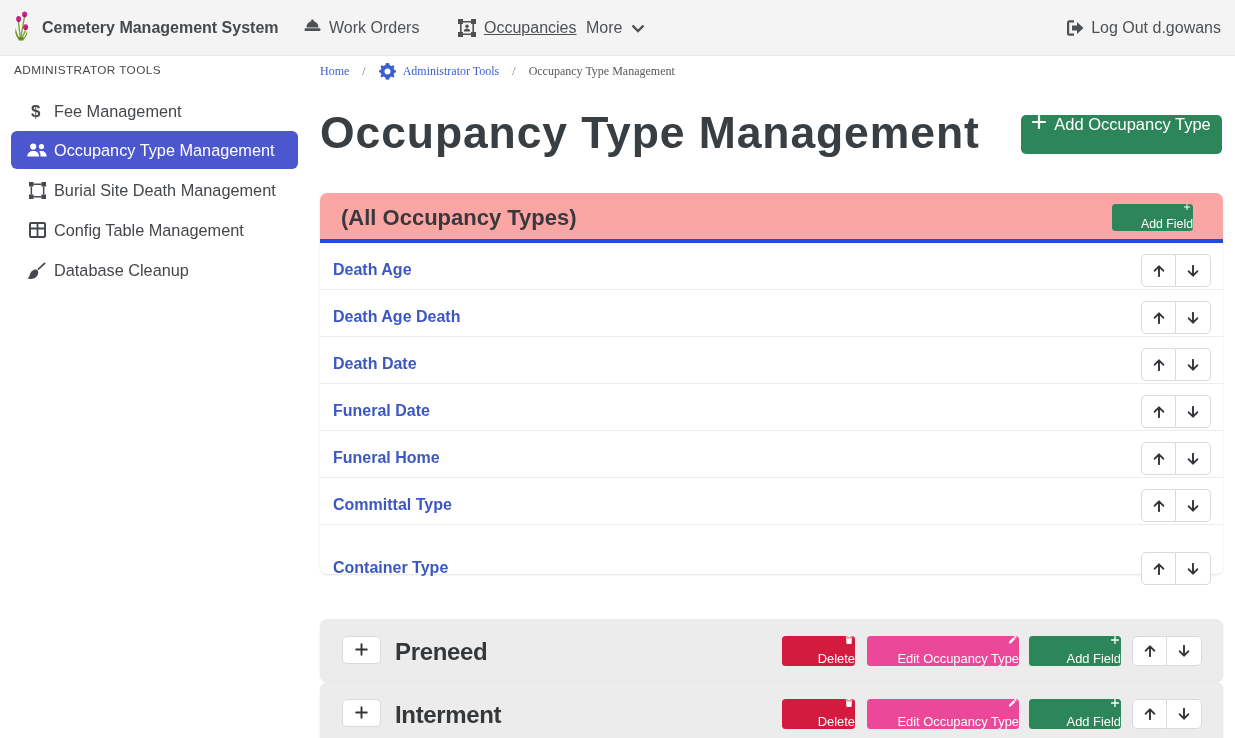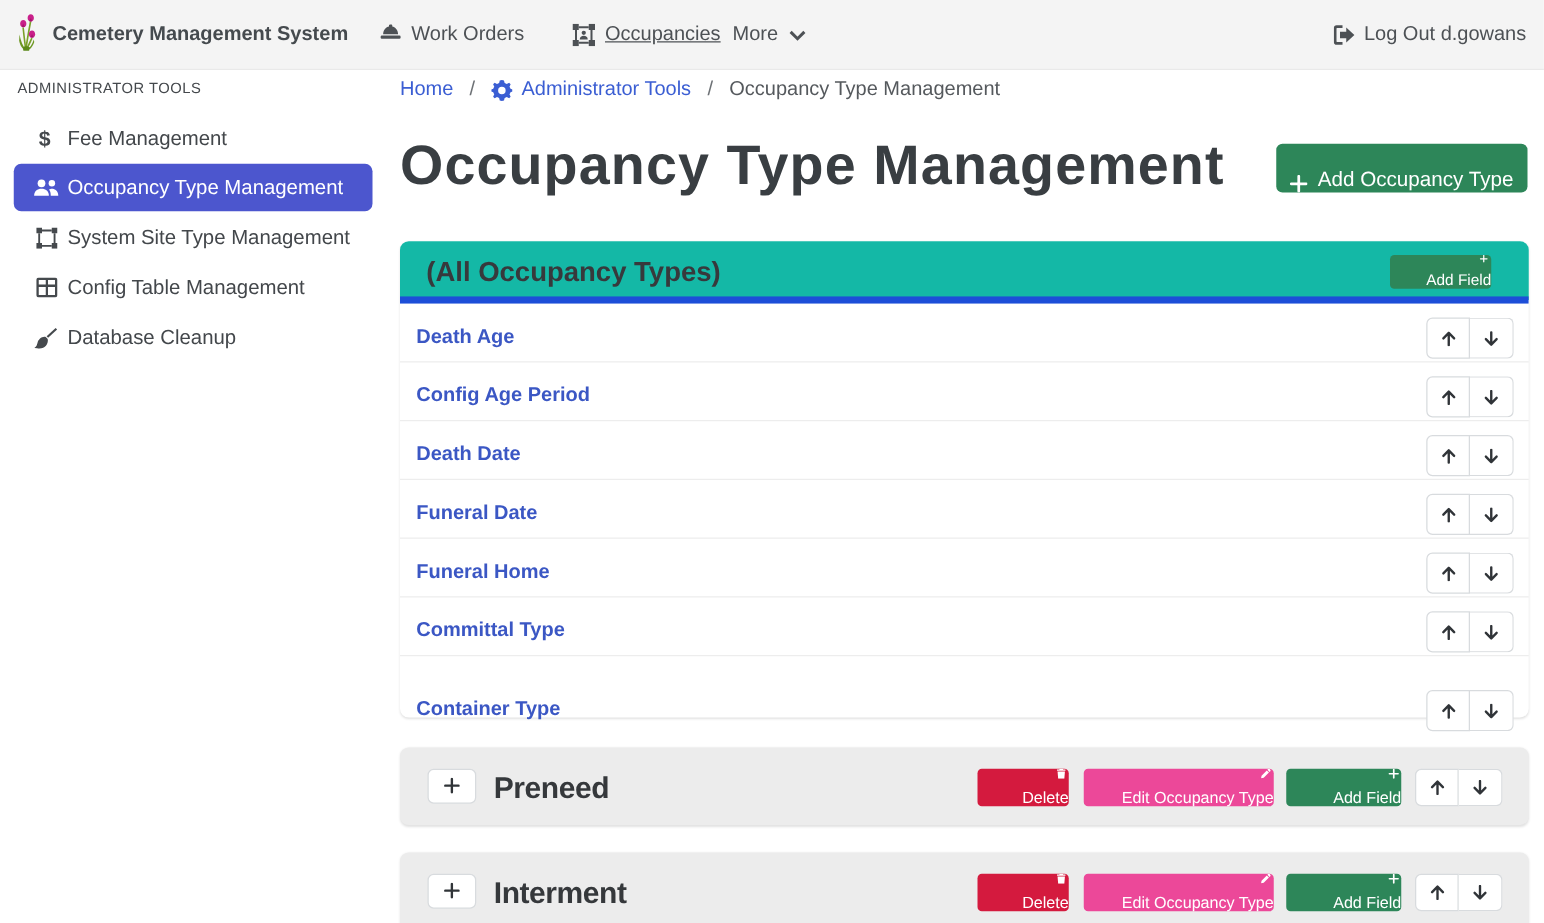--- a/index.html
+++ b/index.html
@@ -23,37 +23,37 @@
 .sb-label { position:absolute; left:14px; top:7px; font-size:11.8px; letter-spacing:0.4px;
   color:#44484c; }
 .sb-item { position:absolute; left:11px; width:287px; height:38px; border-radius:6px;
   display:flex; align-items:center; font-size:16.3px; color:#43474b; }
 .sb-item svg { position:absolute; left:16px; }
 .sb-item .txt { position:absolute; left:43px; }
 .sb-item.active { background:#4c56ce; color:#fff; }
 
 .main { position:absolute; left:308px; top:56px; right:0; bottom:0; padding:0 12px; }
 .breadcrumb { position:absolute; left:12px; top:7px; display:flex; align-items:center;
-  font-size:16px; color:#55595d; }
+  font-size:12px; color:#55595d;font-family:Liberation Serif, serif; }
 .breadcrumb a { color:#3b5ed3; text-decoration:none; }
 .breadcrumb .sep { margin:0 13px; color:#6d7175; }
 .breadcrumb svg { margin-right:7px; vertical-align:-2px; }
 h1 { position:absolute; left:12px; top:51.5px; font-size:44.5px; font-weight:bold;
   color:#393e42; letter-spacing:0.9px; }
-.btn { display:inline-flex; align-items:flex-end; justify-content:center; gap:8px;
+.btn { display:inline-flex; align-items:flex-start; justify-content:center; gap:8px;
   color:#fff; border-radius:5px; font-size:16px; }
 .btn-add-occ { position:absolute; right:13px; top:59px; width:201px; height:39px;
   background:#2d8659; font-size:16.5px; }
 .small-btn { display:inline-flex; align-items:flex-end; justify-content:center; gap:7px;
   color:#fff; border-radius:3.5px; font-size:12.9px; height:30px;flex-direction:column; }
 
 .card { position:absolute; left:12px; right:12px; top:137px; height:381px;
   border-radius:7px; box-shadow:0 1px 2px rgba(0,0,0,.12); background:#fff; }
-.card-header { position:absolute; left:0; right:0; top:0; height:50px; background:#14b8a6;
-  border-bottom:6px solid #1d4ed8; border-radius:7px 7px 0 0; }
+.card-header { position:absolute; left:0; right:0; top:0; height:50px; background:#fca5a5;
+  border-bottom:4px solid #1d4ed8; border-radius:7px 7px 0 0; }
 .card-header .title { position:absolute; left:21px; top:11.5px; font-size:22px;
   font-weight:bold; color:#37393c; }
 .hdr-addfield { position:absolute; right:30px; top:11px; width:81px; background:#2d8659; height:27px; font-size:12.3px; }
 .rowitem { position:absolute; left:0; right:0; height:47px; border-bottom:1px solid #ededed; }
 .rowitem a { position:absolute; left:13px; top:18px; font-size:16px; font-weight:bold;
   color:#3b57c4; text-decoration:none; }
 .arrows { position:absolute; right:12px; top:11px; display:flex; }
 .arrows .ab { width:35px; height:33px; background:#fff; border:1px solid #d8dbde;
   display:flex; align-items:center; justify-content:center; }
 .arrows .ab:first-child { border-radius:5px 0 0 5px; }
@@ -147,21 +147,21 @@
       <circle cx="14.5" cy="3.6" r="2.6"></circle>
       <path d="M13.4 8.1 C16.6 7.6 19.6 9.6 19.7 13.5 L13.6 13.5 C13.6 11.4 13.2 9.7 12.2 8.6 C12.6 8.4 13 8.2 13.4 8.1 Z"></path>
     </svg>
     <span class="txt">Occupancy Type Management</span>
   </div>
   <div class="sb-item" style="top:115px;">
     <svg width="17" height="17" viewBox="0 0 17 17" fill="#45494d" style="left:17.5px;">
       <path d="M0 0 h4.6 v4.6 h-4.6 Z M12.4 0 h4.6 v4.6 h-4.6 Z M0 12.4 h4.6 v4.6 h-4.6 Z M12.4 12.4 h4.6 v4.6 h-4.6 Z"></path>
       <path d="M4.6 1.6 h7.8 v1.5 h-7.8 Z M4.6 13.9 h7.8 v1.5 h-7.8 Z M1.6 4.6 h1.5 v7.8 h-1.5 Z M13.9 4.6 h1.5 v7.8 h-1.5 Z"></path>
     </svg>
-    <span class="txt">System Site Type Management</span>
+    <span class="txt">Burial Site Death Management</span>
   </div>
   <div class="sb-item" style="top:155px;">
     <svg width="17" height="16" viewBox="0 0 17 16" fill="#45494d" style="left:17.5px;">
       <path d="M0 2 C0 .9 .9 0 2 0 L15 0 C16.1 0 17 .9 17 2 L17 14 C17 15.1 16.1 16 15 16 L2 16 C.9 16 0 15.1 0 14 Z M2 5.5 L7.6 5.5 L7.6 2 L2 2 Z M9.4 5.5 L15 5.5 L15 2 L9.4 2 Z M2 14 L7.6 14 L7.6 7.5 L2 7.5 Z M9.4 14 L15 14 L15 7.5 L9.4 7.5 Z" fill-rule="evenodd"></path>
     </svg>
     <span class="txt">Config Table Management</span>
   </div>
   <div class="sb-item" style="top:195px;">
     <svg width="19" height="17" viewBox="0 0 19 17" fill="#45494d" style="left:16px;">
       <path d="M17.5 .3 L18.7 1.5 L11.5 8.2 L10.3 7 Z"></path>
@@ -208,21 +208,21 @@
             </svg>
           </div>
           <div class="ab">
             <svg width="12" height="12" viewBox="0 0 12 12" fill="none" stroke="#303438" stroke-width="1.9" stroke-linecap="round" stroke-linejoin="round">
               <path d="M6 0.8 L6 10.4 M1.7 6.3 L6 10.7 L10.3 6.3"></path>
             </svg>
           </div>
         </div>
     </div>
     <div class="rowitem" style="top:97px;">
-        <a href="#">Config Age Period</a>
+        <a href="#">Death Age Death</a>
       <div class="arrows">
           <div class="ab">
             <svg width="12" height="12" viewBox="0 0 12 12" fill="none" stroke="#303438" stroke-width="1.9" stroke-linecap="round" stroke-linejoin="round">
               <path d="M6 11.2 L6 1.6 M1.7 5.7 L6 1.3 L10.3 5.7"></path>
             </svg>
           </div>
           <div class="ab">
             <svg width="12" height="12" viewBox="0 0 12 12" fill="none" stroke="#303438" stroke-width="1.9" stroke-linecap="round" stroke-linejoin="round">
               <path d="M6 0.8 L6 10.4 M1.7 6.3 L6 10.7 L10.3 6.3"></path>
             </svg>
@@ -298,21 +298,21 @@
             </svg>
           </div>
           <div class="ab">
             <svg width="12" height="12" viewBox="0 0 12 12" fill="none" stroke="#303438" stroke-width="1.9" stroke-linecap="round" stroke-linejoin="round">
               <path d="M6 0.8 L6 10.4 M1.7 6.3 L6 10.7 L10.3 6.3"></path>
             </svg>
           </div>
         </div>
     </div>
   </div>
-  <div class="sectionbar" style="top:542px;">
+  <div class="sectionbar" style="top:563px;">
     <div class="plusbtn">
         <svg width="13" height="13" viewBox="0 0 13 13" fill="none" stroke="#303438" stroke-width="1.9" stroke-linecap="round">
           <path d="M6.5 1.2 L6.5 11.8 M1.2 6.5 L11.8 6.5"></path>
         </svg>
       </div>
     <div class="stitle">Preneed</div>
     <div class="sec-btns">
       <div class="small-btn btn-del">
         <svg width="12" height="13" viewBox="0 0 12 13" fill="#fff">
             <path d="M4 0 L8 0 L8.6 1 L11.5 1 L11.5 2.6 L0.5 2.6 L0.5 1 L3.4 1 Z M1.2 3.6 L10.8 3.6 L10 13 L2 13 Z"></path>

